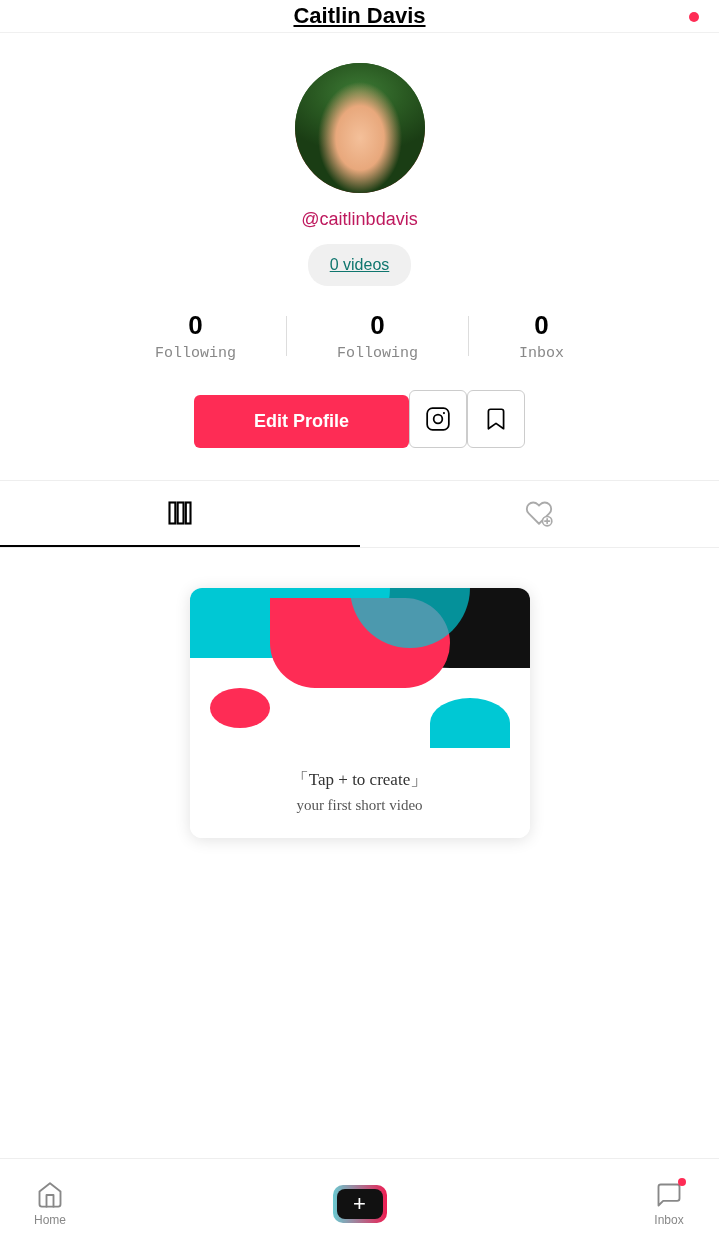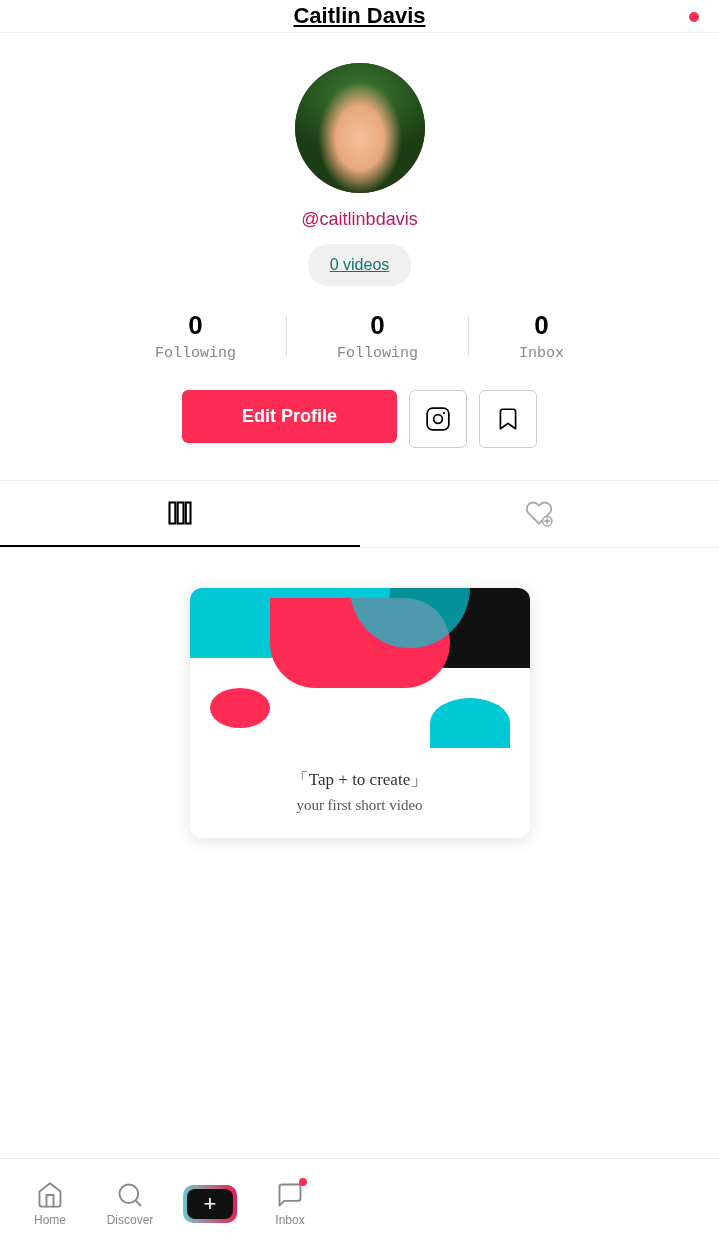--- a/index.html
+++ b/index.html
@@ -121,22 +121,21 @@
     }
     .stat-divider {
       width: 1px;
       height: 40px;
       background: #ddd;
     }
 
     
     .action-row {
       display: flex;
-      gap: 12px;
-      align-items: flex-start;
+      align-items: flex-end;
     }
     .edit-profile-btn {
       background: #fe2c55;
       color: #fff;
       border: none;
       border-radius: 6px;
       padding: 16px 60px;
       font-size: 18px;
       font-weight: 600;
       cursor: pointer;
@@ -272,21 +271,21 @@
     .bottom-nav {
       position: absolute;
       bottom: 0;
       left: 0;
       width: 100%;
       height: 90px;
       background: #fff;
       border-top: 1px solid #eee;
       display: flex;
       align-items: center;
-      justify-content: flex-start;
+      justify-content: space-between;
       padding: 6px 10px;
     }
     .nav-item {
       display: flex;
       flex-direction: column;
       align-items: center;
       gap: 4px;
       cursor: pointer;
       min-width: 80px;
     }
@@ -478,27 +477,20 @@
 
 <div class="bottom-nav">
   <div class="nav-item">
     <svg viewBox="0 0 24 24" fill="none" stroke="#888" stroke-width="1.6" stroke-linecap="round" stroke-linejoin="round">
       <path d="M3 9l9-7 9 7v11a2 2 0 0 1-2 2H5a2 2 0 0 1-2-2z"></path>
       <polyline points="9 22 9 12 15 12 15 22"></polyline>
     </svg>
     <span class="nav-label">Home</span>
   </div>
   <div class="nav-item">
-    <svg viewBox="0 0 24 24" fill="none" stroke="#888" stroke-width="1.6" stroke-linecap="round" stroke-linejoin="round">
-      <circle cx="11" cy="11" r="8"></circle>
-      <line x1="21" y1="21" x2="16.65" y2="16.65"></line>
-    </svg>
-    <span class="nav-label">Discover</span>
-  </div>
-  <div class="nav-item">
     <div class="nav-plus-btn">
       <div class="nav-plus-inner">
         <span>+</span>
       </div>
     </div>
   </div>
   <div class="nav-item inbox-rel">
     <div style="position:relative; display:inline-flex;">
       <svg viewBox="0 0 24 24" fill="none" stroke="#888" stroke-width="1.6" stroke-linecap="round" stroke-linejoin="round">
         <path d="M21 15a2 2 0 0 1-2 2H7l-4 4V5a2 2 0 0 1 2-2h14a2 2 0 0 1 2 2z"></path>

